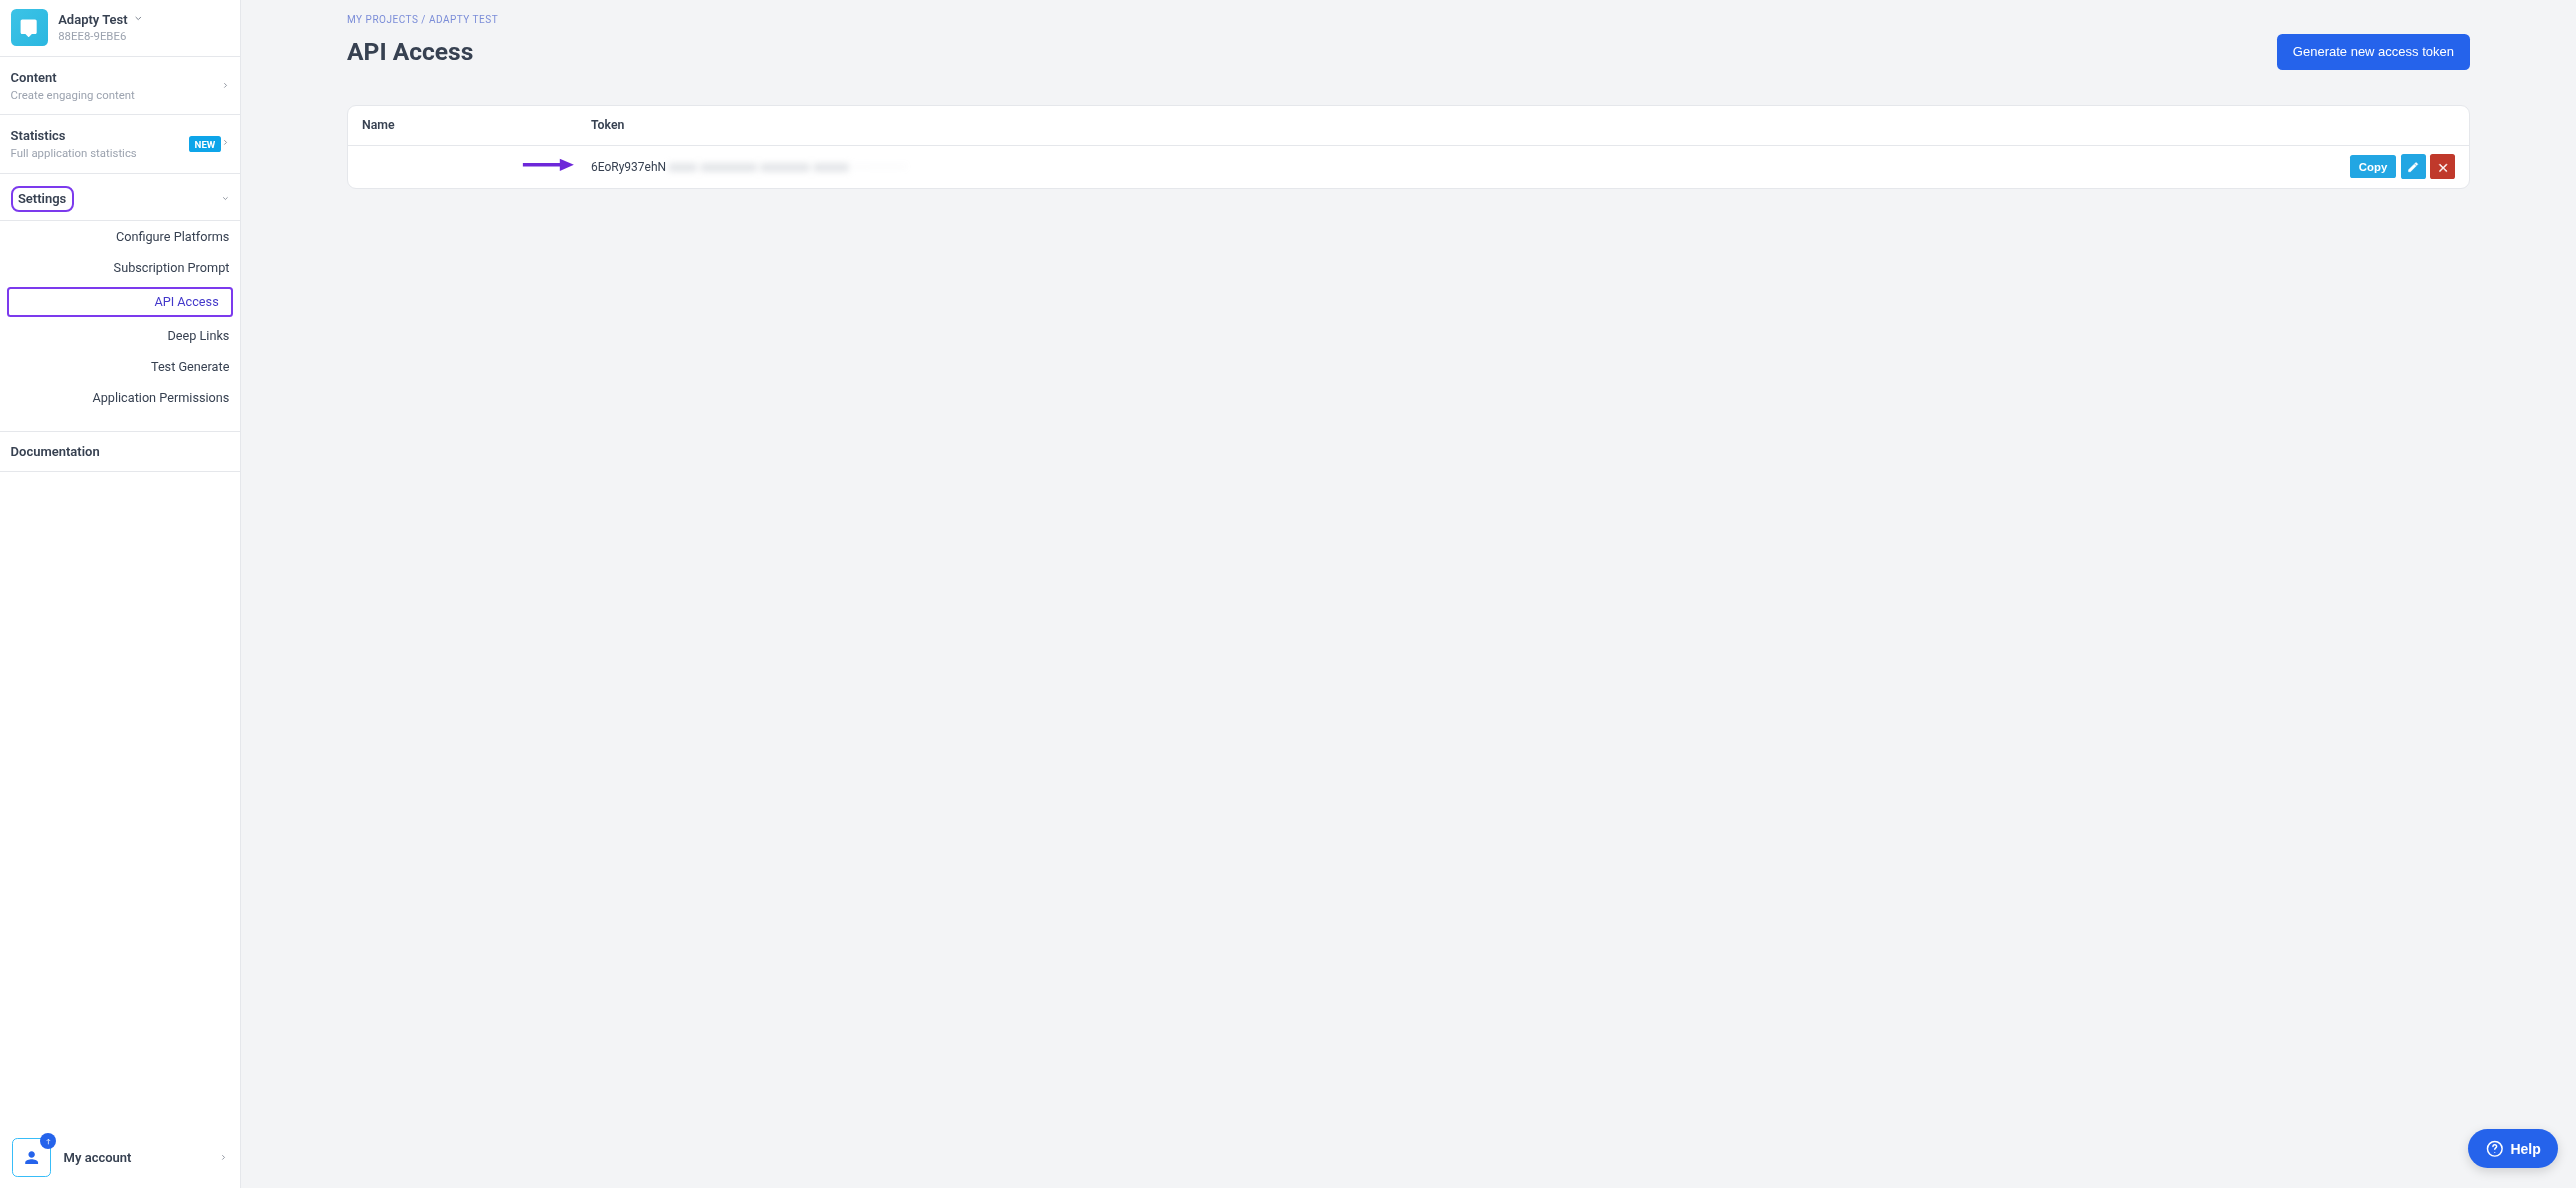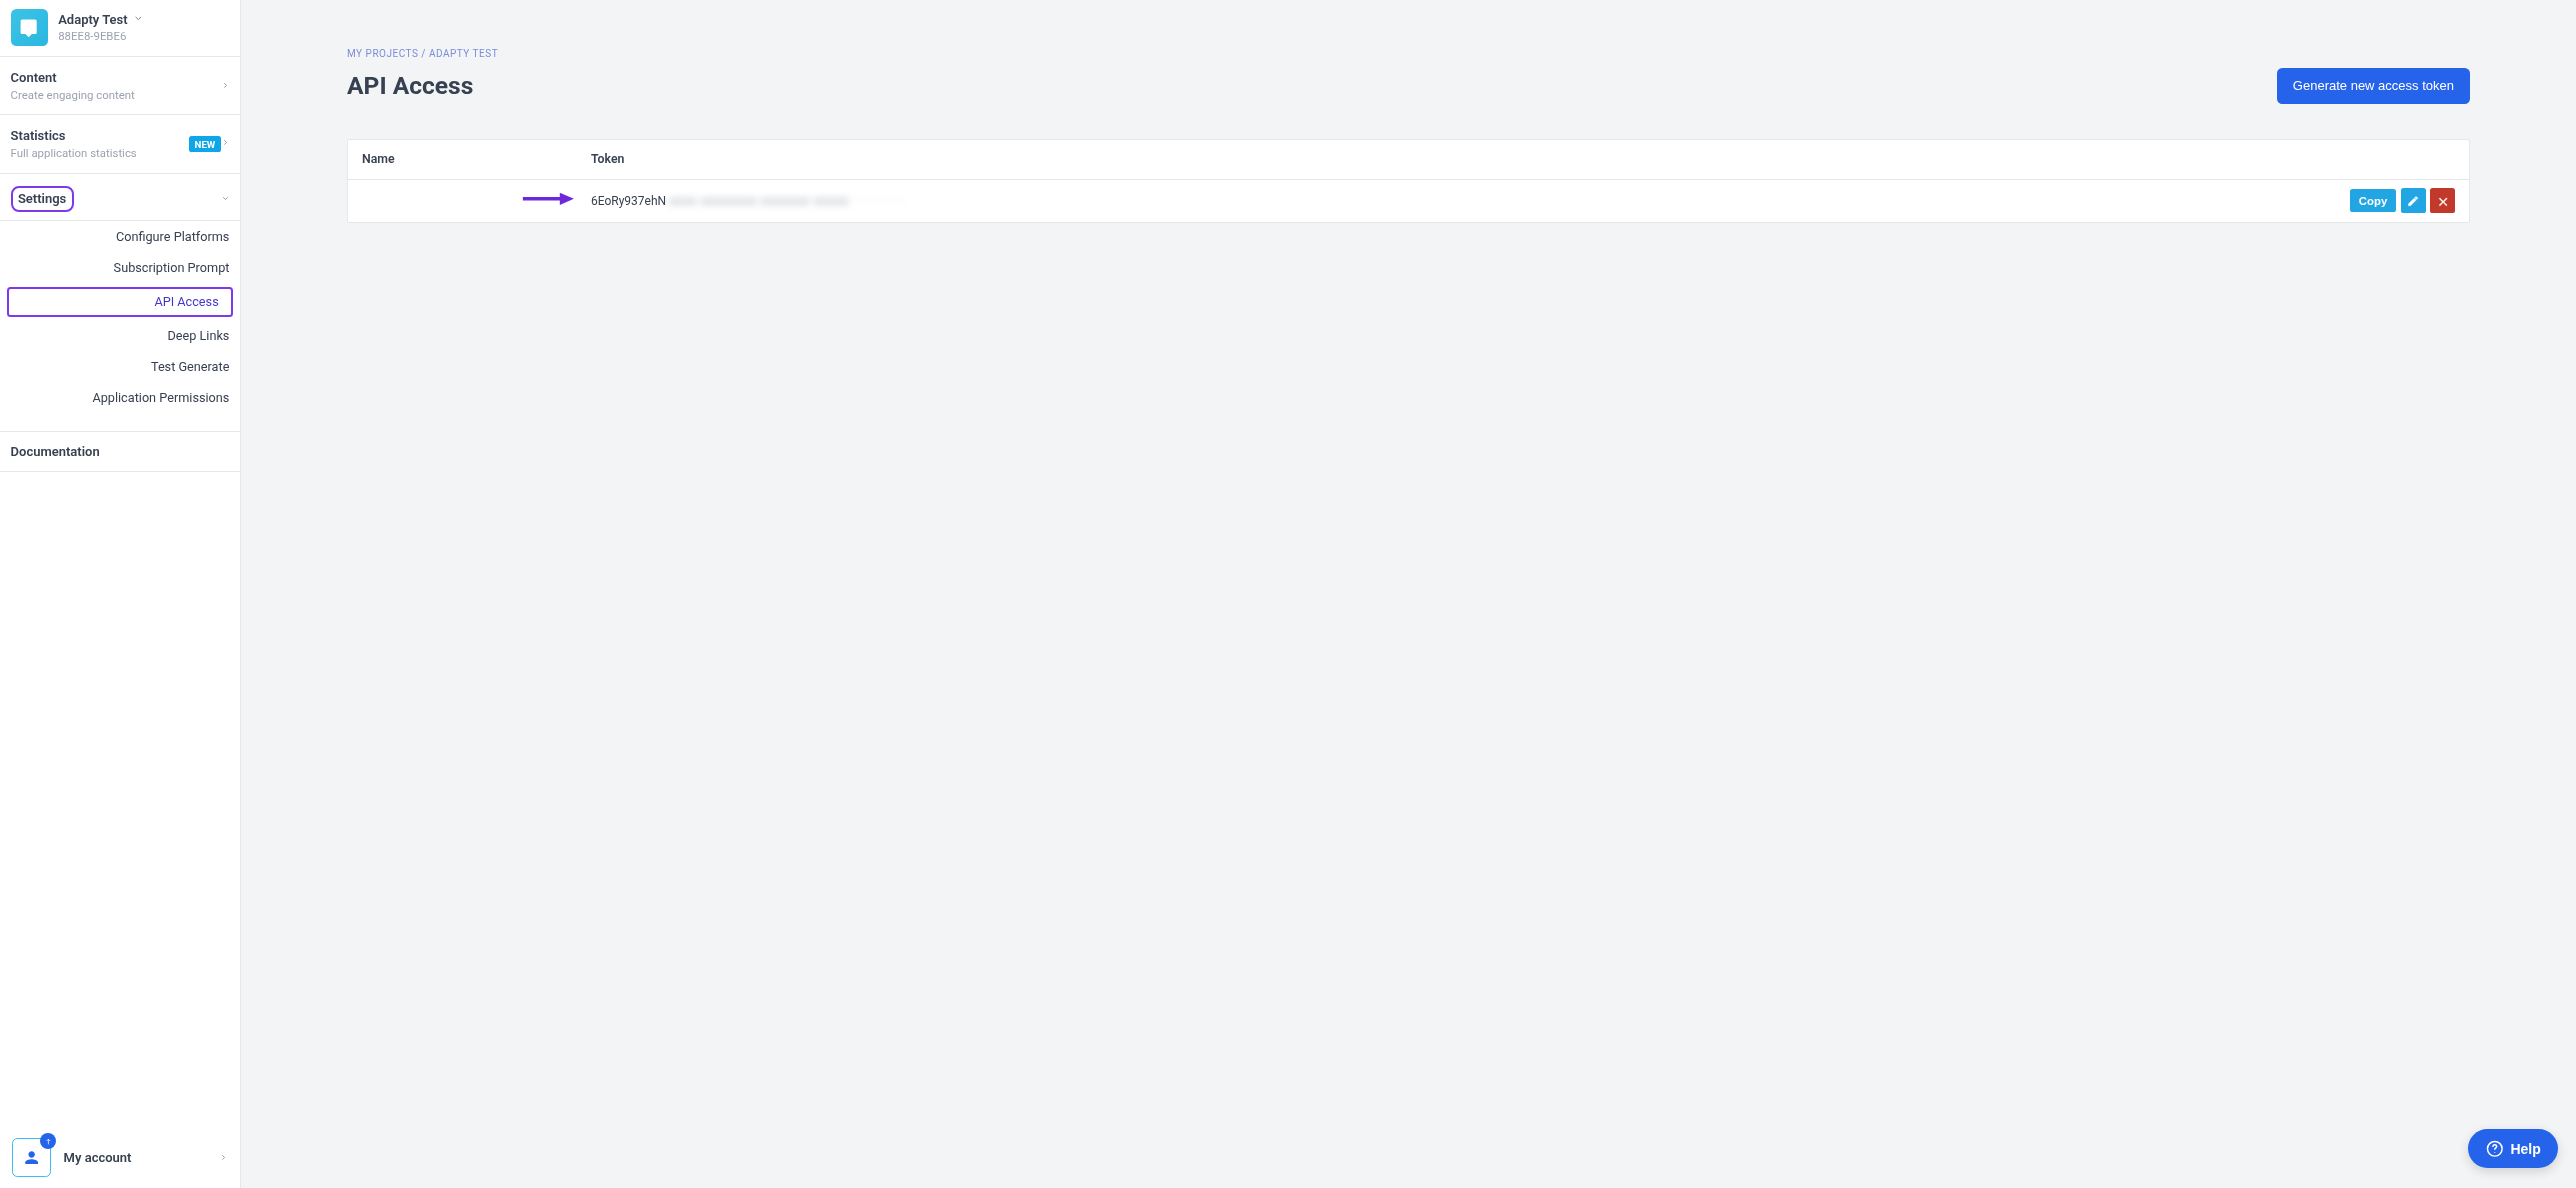--- a/index.html
+++ b/index.html
@@ -97,31 +97,31 @@
     .avatar-badge {
       position: absolute; top: -6.2px; right: -6.2px;
       width: 16px; height: 16px; border-radius: 50%; background: #2563eb;
       display: flex; align-items: center; justify-content: center;
     }
     .avatar-badge svg { width: 8.8px; height: 8.8px; stroke: #fff; fill: none; stroke-width: 2; }
     .account-label { font-weight: 600; color: #374151; font-size: 13px; }
 
     
     .main { flex: 1; padding: 14px 106px 0 106px; position: relative; }
-    .breadcrumb { font-size: 10px; letter-spacing: 0.5px; color: #7b8dd8; margin-bottom: 8.8px; margin-top: 34px; }
+    .breadcrumb { font-size: 10px; letter-spacing: 0.5px; color: #7b8dd8; margin-bottom: 8.8px; }
     .breadcrumb span { cursor: pointer; }
     .header-row { display: flex; justify-content: space-between; align-items: center; margin-bottom: 35px; }
     .page-title { font-size: 24.6px; font-weight: 700; color: #374151; }
     .primary-btn {
       background: #2563eb; color: #fff; border: none; border-radius: 5.3px;
       padding: 10.6px 16px; font-size: 13px; font-weight: 500; cursor: pointer;
     }
 
     .card {
-      background: #fff; border: 0.9px solid #e5e7eb; border-radius: 2px;
+      background: #fff; border: 0.9px solid #e5e7eb; border-radius: 9px;
       overflow: hidden;
     }
     table { width: 100%; border-collapse: collapse; }
     thead th { text-align: left; padding: 12.3px 14px; font-weight: 600; color: #374151; font-size: 12.3px; border-bottom: 0.9px solid #e5e7eb; }
     tbody td { padding: 8.8px 14px; vertical-align: middle; font-size: 12.3px; }
     .token-cell { color: #374151; padding-right: 176px; }
     .token-visible { font-size: 12px; text-align: right; }
     .token-blur {
       display: inline-block;
       filter: blur(3.5px);

